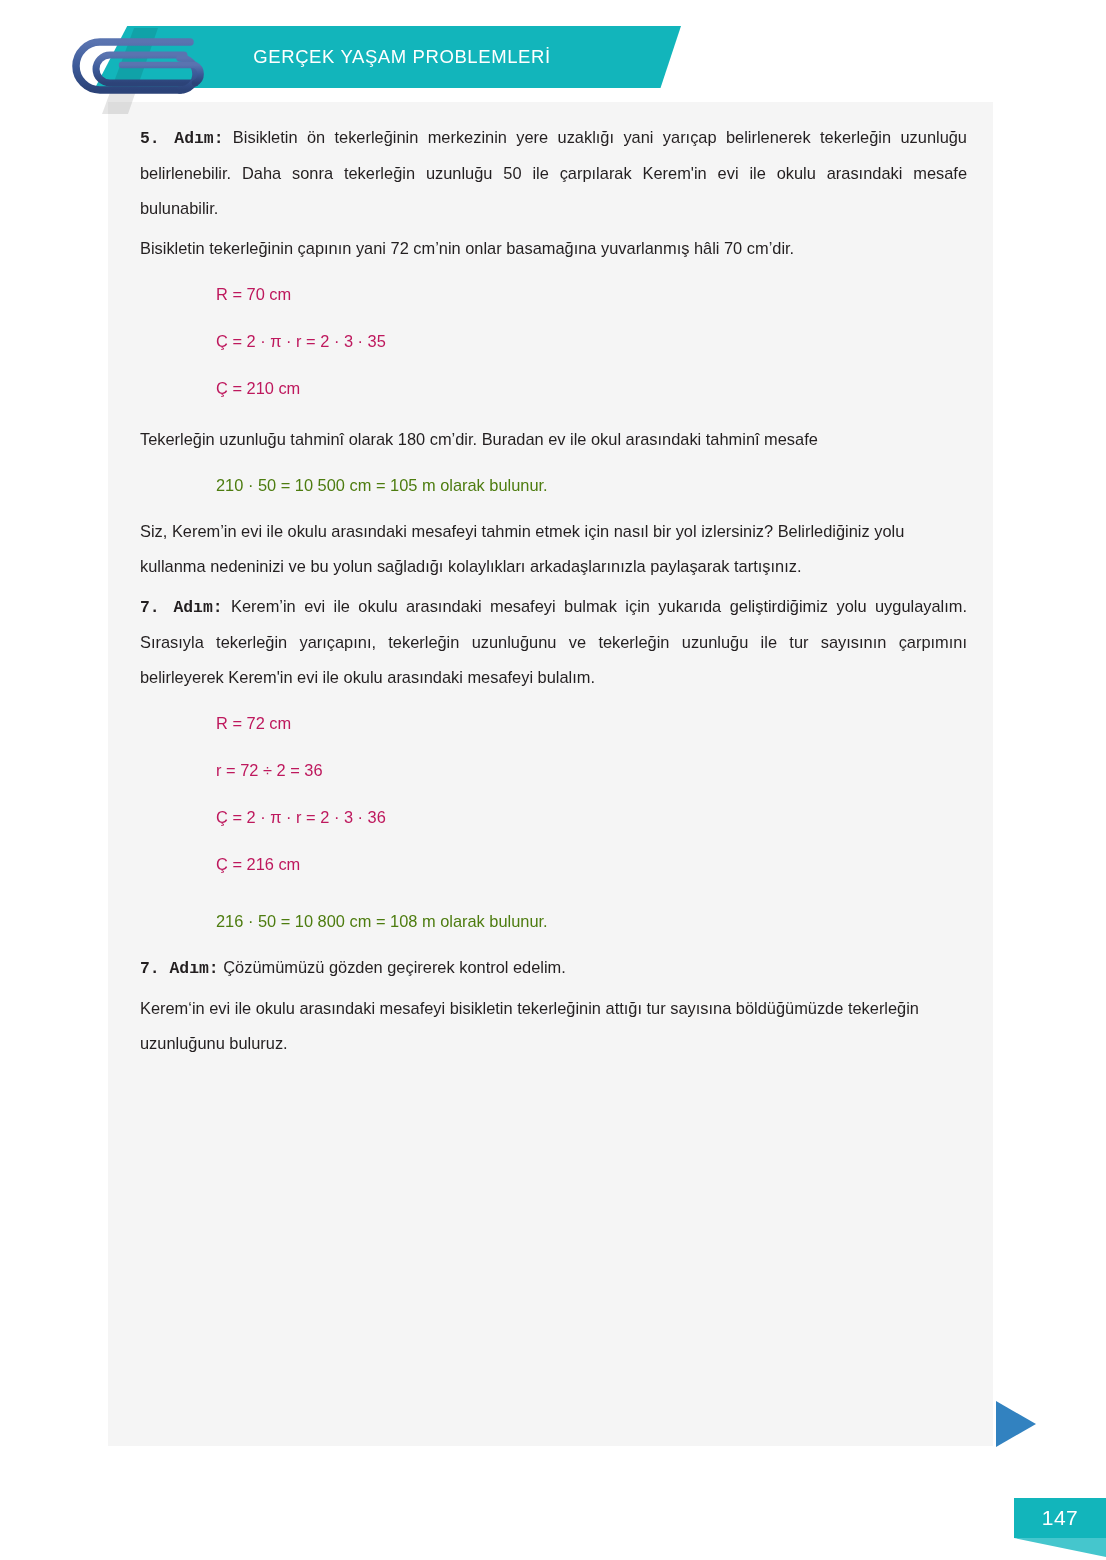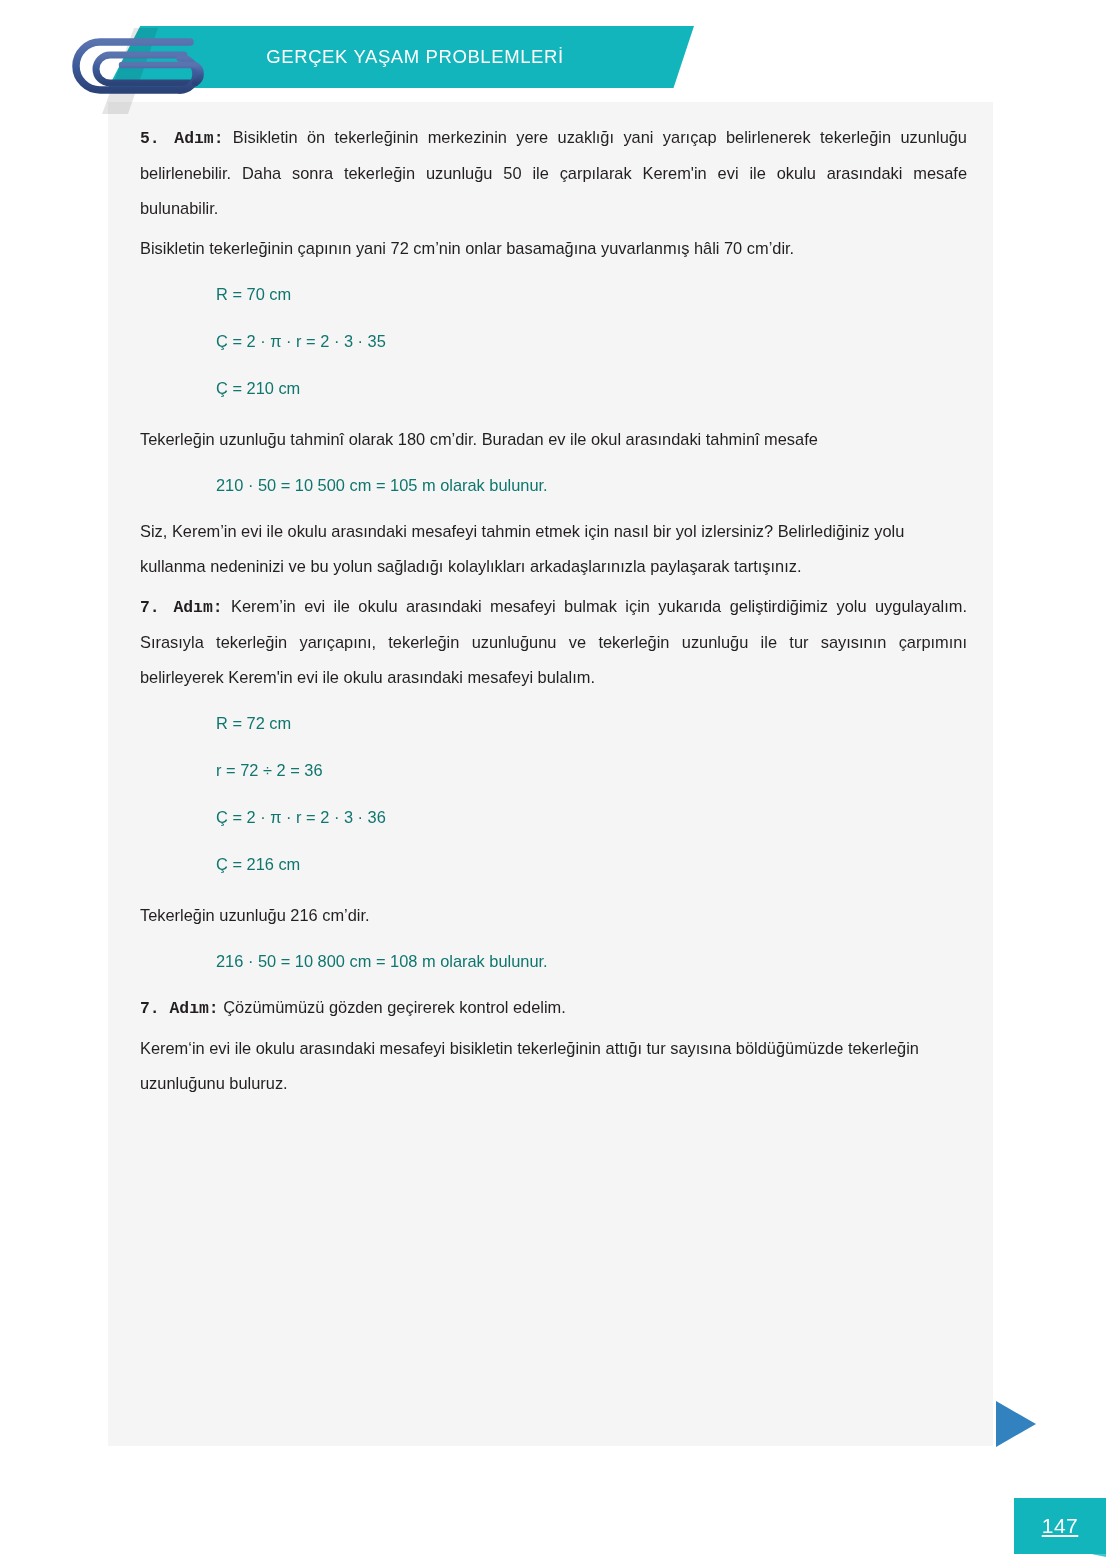--- a/index.html
+++ b/index.html
@@ -12,21 +12,21 @@
     width: 1106px;
     height: 1560px;
     position: relative;
     font-family: "Liberation Sans", sans-serif;
     overflow: hidden;
   }
 
   
   #header-banner {
     position: absolute;
-    left: 108px;
+    left: 95px;
     top: 26px;
     width: 586px;
     height: 62px;
   }
   #banner-shape {
     position: absolute;
     inset: 0;
     background: #12b5bb;
     clip-path: polygon(5.5% 0%, 100% 0%, 96.5% 100%, 0% 100%);
   }
@@ -83,29 +83,29 @@
 
   .formula-block {
     margin: 0 0 4px 0;
     padding: 0;
   }
   .formula {
     margin: 0;
     padding: 0 0 0 90px;
     line-height: 47px;
     white-space: nowrap;
-    color: #0f766e;
+    color: #be185d;
   }
 
   .calc-line {
     margin: 0 0 6px 0;
     padding: 0 0 0 90px;
     line-height: 46px;
     white-space: nowrap;
-    color: #0f766e;
+    color: #4d7c0f;
   }
 
   .sp-sm { height: 6px; }
 
   
   #next-arrow {
     position: absolute;
     left: 996px;
     top: 1401px;
     width: 0;
@@ -122,29 +122,28 @@
     left: 1014px;
     top: 1498px;
     width: 92px;
     height: 62px;
     z-index: 5;
   }
   #page-number-box {
     position: absolute;
     left: 0; top: 0;
     width: 92px;
-    height: 56px;
+    height: 40px;
     background: #12b5bb;
     display: flex;
     align-items: center;
     justify-content: center;
     color: #ffffff;
     font-size: 21px;
     letter-spacing: 0.5px;
-    text-decoration: underline;
   }
   #page-number-fold {
     position: absolute;
     left: 0;
     top: 40px;
     width: 92px;
     height: 19px;
     background: #45c6cd;
     clip-path: polygon(0% 0%, 100% 0%, 100% 100%);
   }
@@ -207,21 +206,20 @@
 
     <div class="formula-block">
       <div class="formula">R = 72 cm</div>
       <div class="formula">r = 72 ÷ 2 = 36</div>
       <div class="formula">Ç = 2 · π · r = 2 · 3 · 36</div>
       <div class="formula">Ç = 216 cm</div>
     </div>
 
     <div class="sp-sm"></div>
 
-    <p class="para nojust">Tekerleğin uzunluğu 216 cm’dir.</p>
 
     <div class="calc-line">216 · 50 = 10 800 cm = 108 m olarak bulunur.</div>
 
     <p class="para nojust">
       <b>7. Adım:</b><span> Çözümümüzü gözden geçirerek kontrol edelim.</span>
     </p>
 
     <p class="para nojust">Kerem‘in evi ile okulu arasındaki mesafeyi bisikletin tekerleğinin attığı tur sayısına böldüğümüzde tekerleğin uzunluğunu buluruz.</p>
 
   </div>

